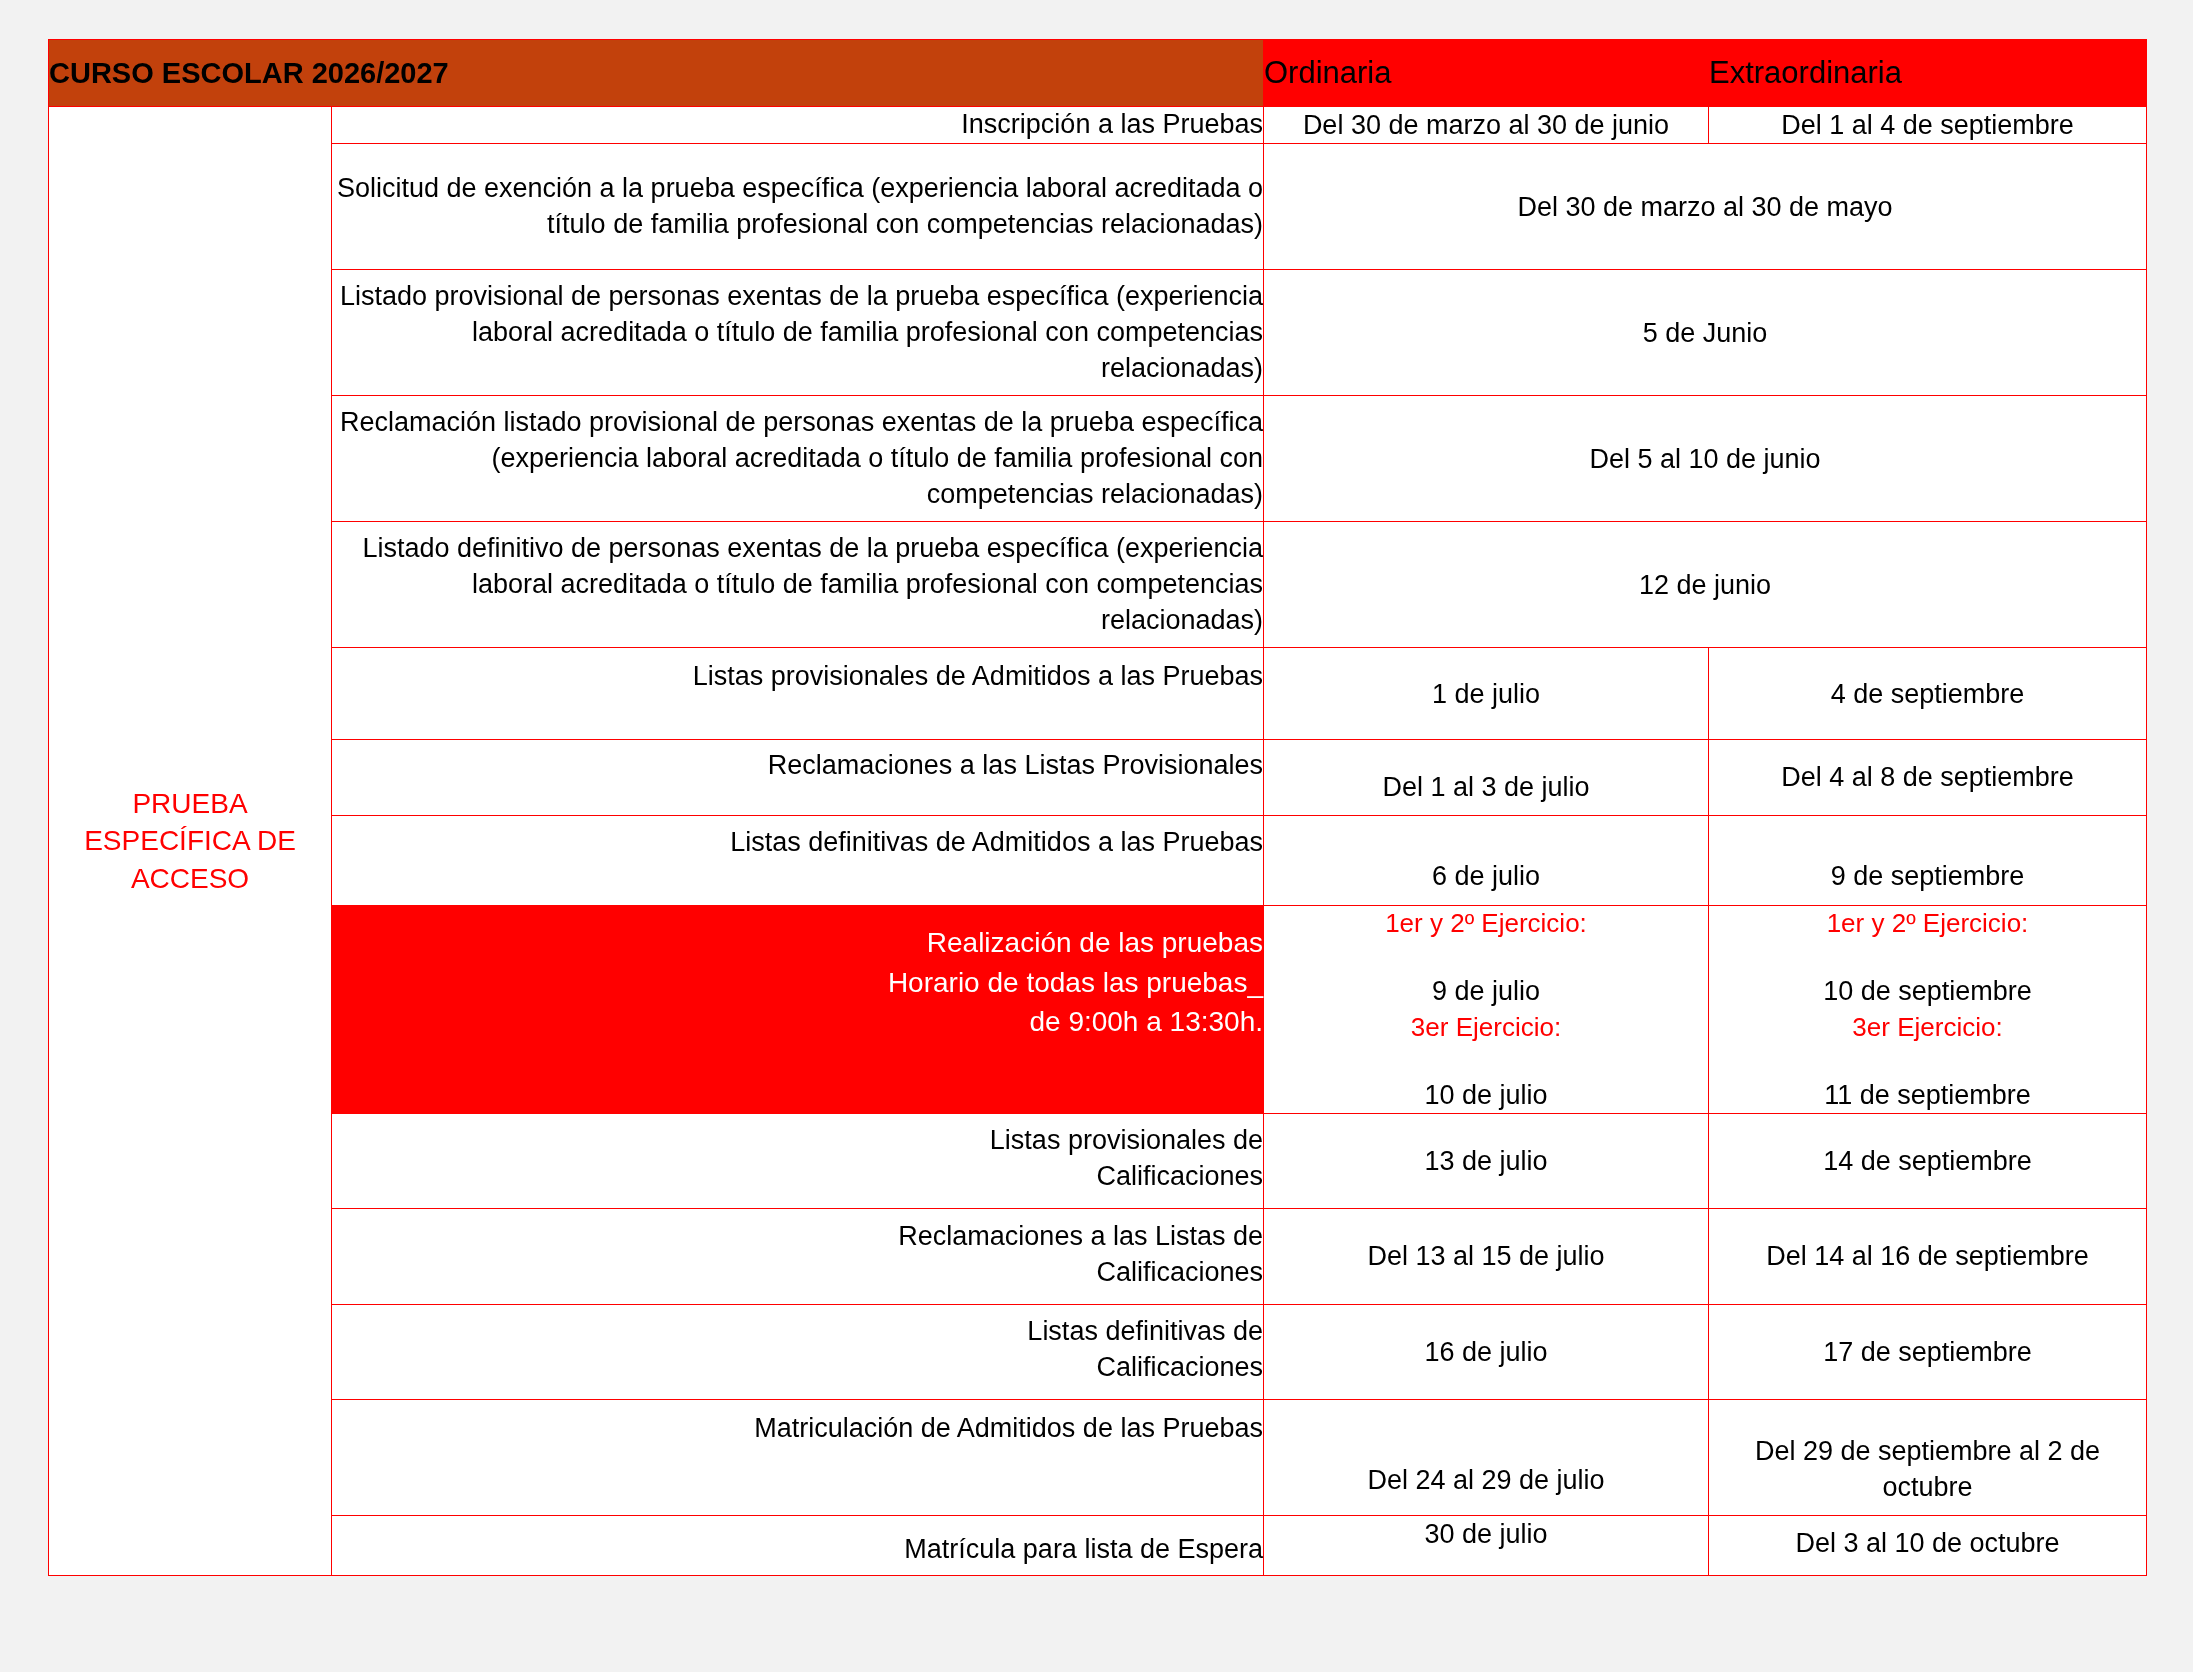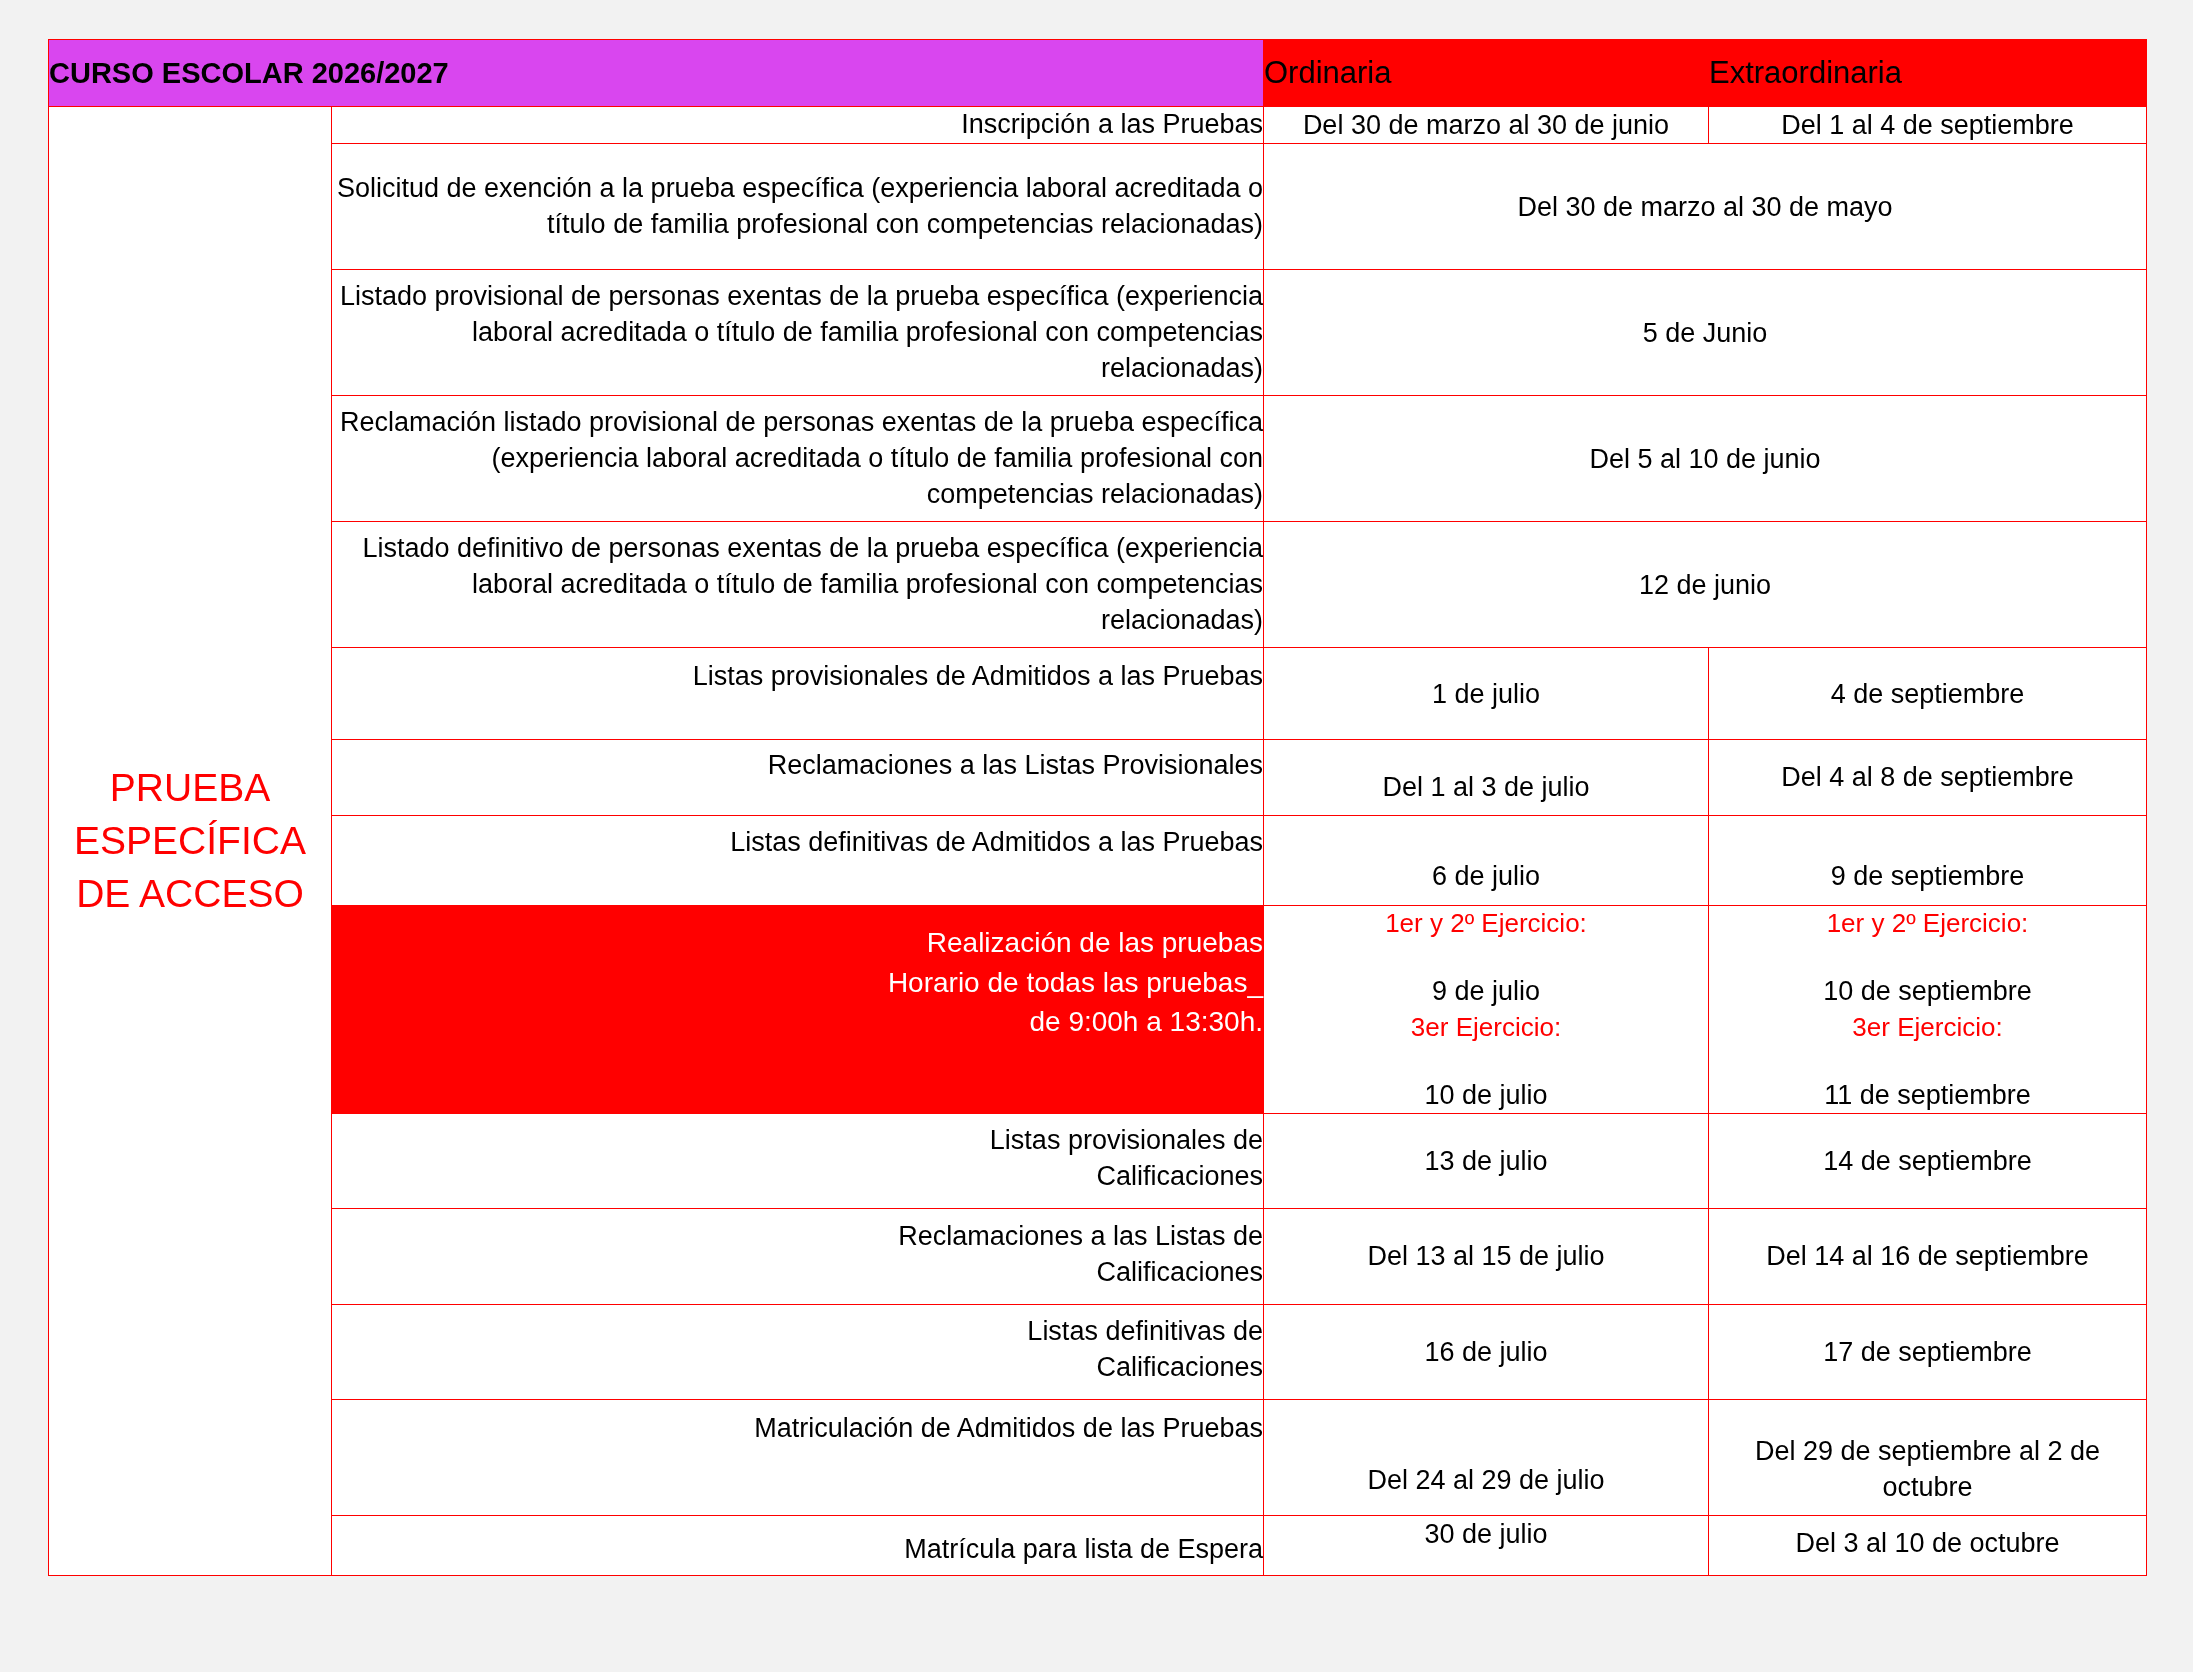--- a/index.html
+++ b/index.html
@@ -22,21 +22,21 @@
     width: 2098px;
     background: #ffffff;
   }
   table.cal td, table.cal th {
     border: 1.9px solid #ff0000;
     vertical-align: middle;
     padding: 0;
   }
   
   .hdr-title {
-    background: #d946ef;
+    background: #c2410c;
     color: #000000;
     font-weight: bold;
     font-size: 29px;
     text-align: left;
     padding: 9.3px 0 9.3px 16.7px;
     border-right: 1.9px solid #ff0000;
     height: 67px;
     box-sizing: border-box;
   }
   .hdr-conv {
@@ -46,21 +46,21 @@
     font-weight: normal;
     text-align: left;
     vertical-align: bottom;
     padding: 0 0 5.6px 9.3px;
     height: 67px;
     box-sizing: border-box;
   }
   
   .side-label {
     color: #ff0000;
-    font-size: 39px;
+    font-size: 28px;
     line-height: 1.35;
     text-align: center;
     padding: 0 5.6px;
     background: #ffffff;
     font-weight: normal;
   }
   
   .desc {
     font-size: 27px;
     color: #000000;

